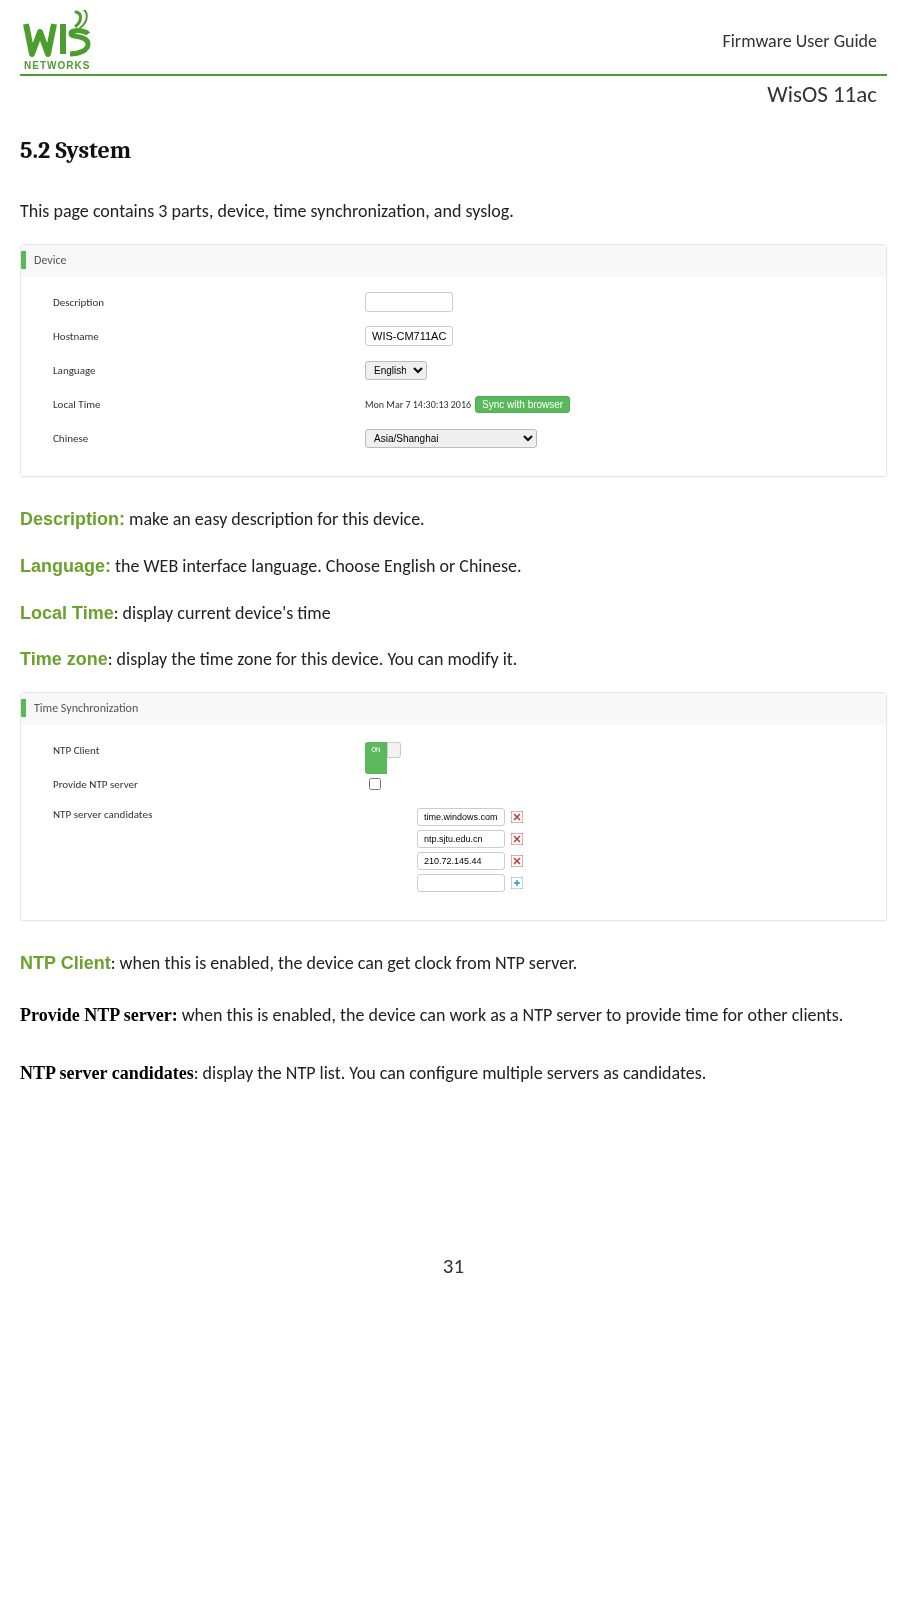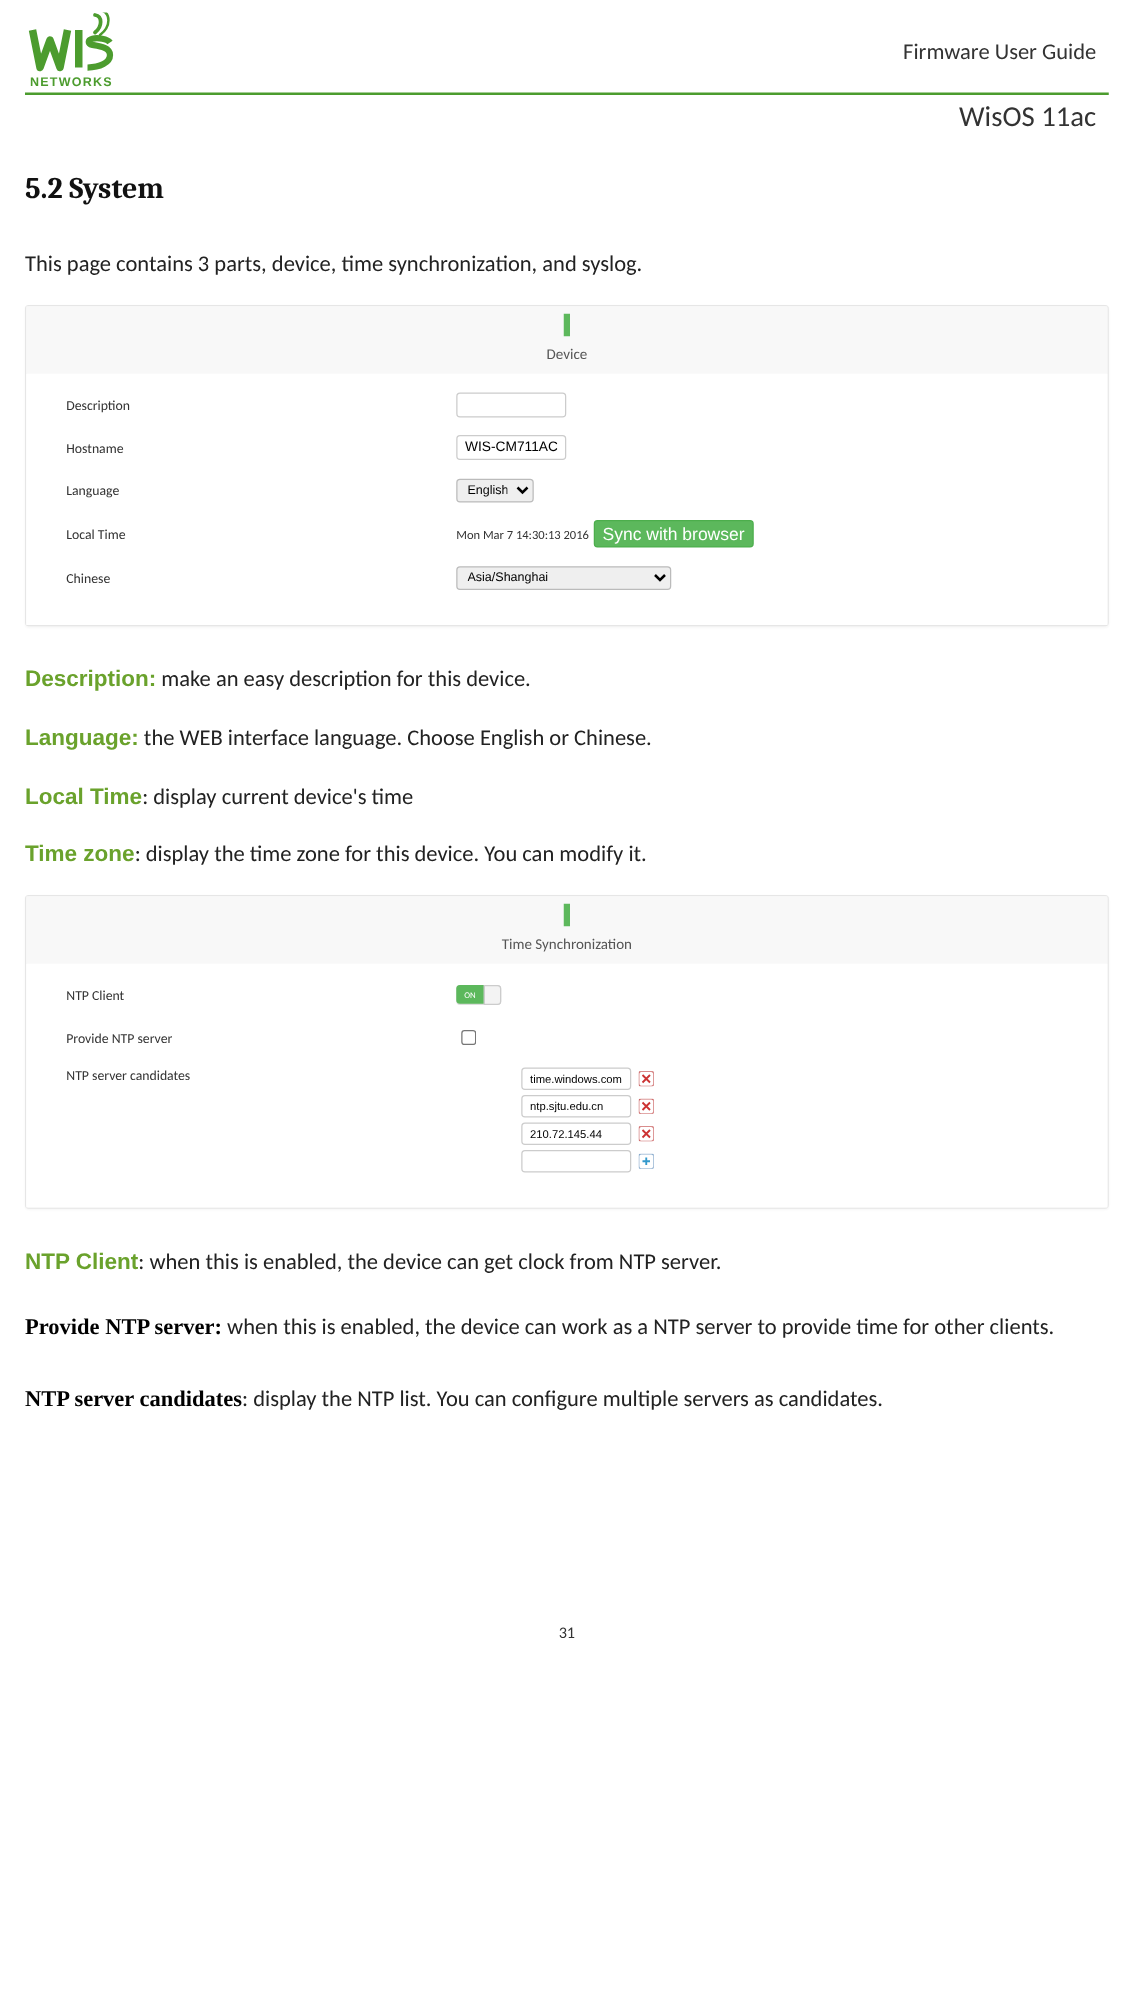--- a/index.html
+++ b/index.html
@@ -57,21 +57,20 @@
     box-shadow: 0 1px 2px rgba(0,0,0,0.04);
   }
   .panel-header {
     display: flex;
     align-items: center;
     gap: 8px;
     background: #f8f8f8;
     padding: 6px 0 8px 0;
     font-size: 12px;
     color: #555;
-    flex-direction: column;
   }
   .panel-header .bar {
     width: 5px;
     height: 18px;
     background: #5db85c;
   }
   .panel-body {
     background: #fff;
     padding: 12px 10px 14px 32px;
     font-size: 11px;
@@ -109,21 +108,21 @@
   .localtime-text {
     font-size: 10px;
     color: #333;
     margin-right: 4px;
   }
   .btn-sync {
     background: #5cb85c;
     color: #fff;
     border: 1px solid #4cae4c;
     border-radius: 3px;
-    font-size: 14px;
+    font-size: 10px;
     padding: 2px 6px;
   }
   .desc-line {
     font-size: 18px;
     color: #222;
     margin: 16px 0 18px 0;
     line-height: 1.6;
   }
   .desc-line .term {
     color: #6aa22c;
@@ -145,21 +144,21 @@
     display: inline-block;
     width: 36px;
     height: 16px;
     border-radius: 3px;
     background: #ddd;
     position: relative;
   }
   .toggle .on {
     position: absolute;
     left: 0; top: 0;
-    width: 22px; height: 15px;
+    width: 22px; height: 32px;
     background: #5cb85c;
     border-radius: 3px 0 0 3px;
     color: #fff;
     font-size: 7px;
     line-height: 16px;
     text-align: center;
   }
   .toggle .knob {
     position: absolute;
     right: 0; top: 0;
@@ -182,21 +181,21 @@
     background: #fff;
   }
   .icon-del {
     width: 12px; height: 12px;
   }
   .icon-add {
     width: 12px; height: 12px;
   }
   .page-num {
     text-align: center;
-    font-size: 13px;
+    font-size: 21px;
     color: #333;
     margin-top: 160px;
   }
 </style>
 </head>
 <body>
 
 <div class="page">
 
   <div class="page-header">

